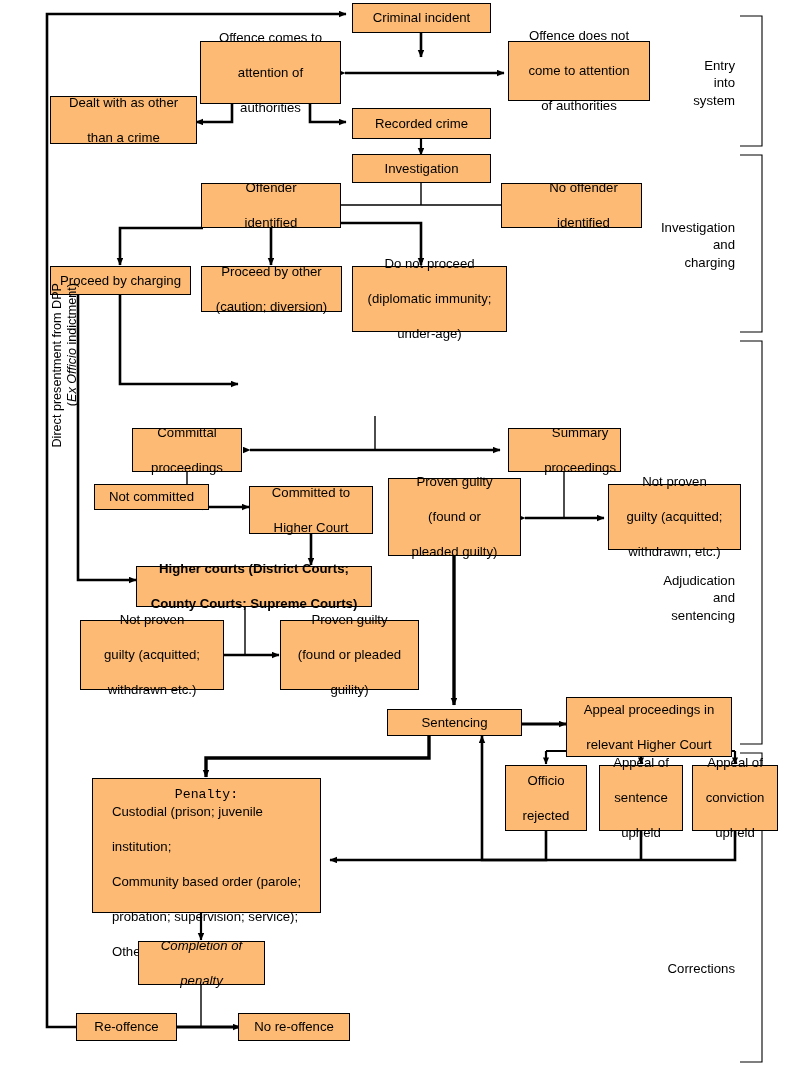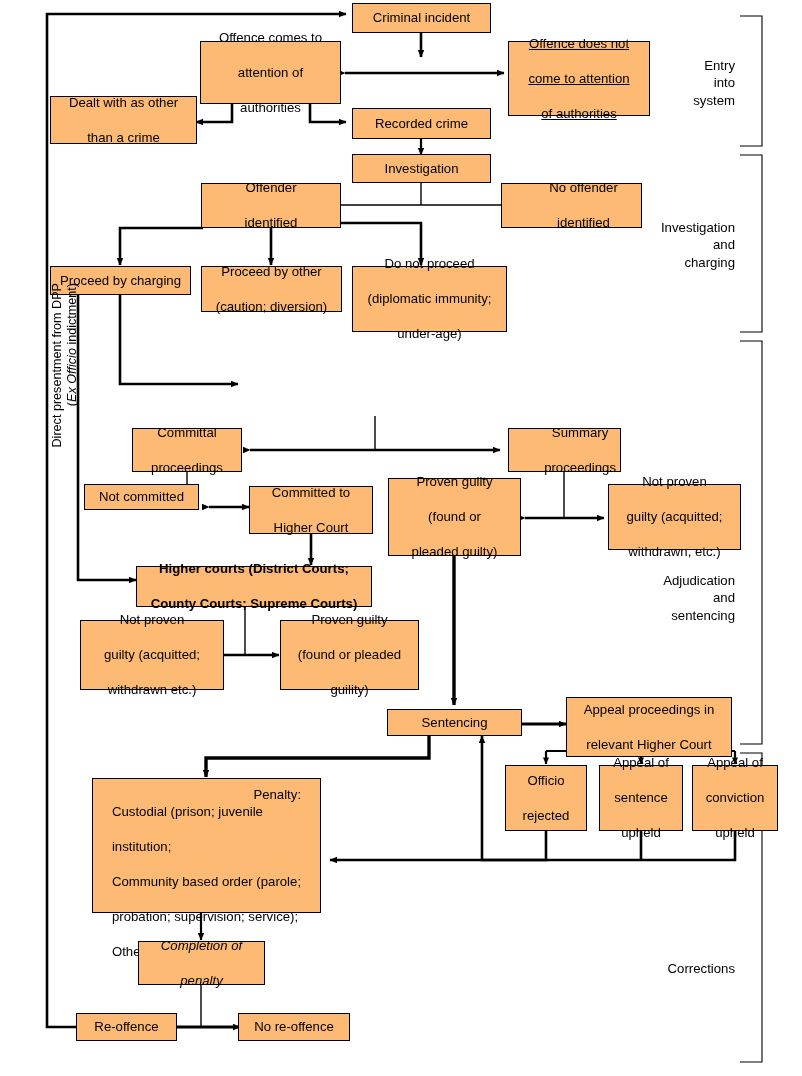--- a/index.html
+++ b/index.html
@@ -7,21 +7,21 @@
        font-family:"Liberation Sans","DejaVu Sans",sans-serif;
        color:#000;-webkit-font-smoothing:antialiased;}
   #stage{position:absolute;left:0;top:0;width:802px;height:1076px;overflow:hidden;}
   #wires{position:absolute;left:0;top:0;width:802px;height:1076px;}
   .node{position:absolute;box-sizing:border-box;border:1px solid #000;background:#fdba74;
         display:flex;align-items:center;justify-content:center;text-align:center;
         font-size:13.2px;line-height:1.32;padding:2px 4px;z-index:3;}
   .node span{display:block;}
   .seclabel{position:absolute;z-index:3;font-size:13.2px;line-height:1.32;text-align:right;}
   .penalty{display:block;text-align:left;padding:5px 7px;}
-  .penalty .ptitle{display:block;text-align:right;}
+  .penalty .ptitle{display:block;text-align:center;font-family:Liberation Mono, monospace;}
   .vlabel{position:absolute;z-index:4;font-size:12.6px;line-height:1.28;
           writing-mode:vertical-rl;transform:rotate(180deg);text-align:left;white-space:nowrap;}
   .vlabel i{font-style:italic;}
 </style>
 </head>
 <body>
 
 <div id="stage">
 
   <svg id="wires" viewBox="0 0 802 1076" width="802" height="1076" xmlns="http://www.w3.org/2000/svg">
@@ -112,21 +112,21 @@
   </div>
 
   <div class="node" style="left:200px;top:41px;width:141px;height:63px;">
     <span>
       <span>Offence comes to</span><br>
       <span>attention of</span><br>
       <span>authorities</span>
     </span>
   </div>
 
-  <div class="node" style="left:508px;top:41px;width:142px;height:75px;text-decoration:underline;">
+  <div class="node" style="left:508px;top:41px;width:142px;height:60px;">
     <span>
       <span>Offence does not</span><br>
       <span>come to attention</span><br>
       <span>of authorities</span>
     </span>
   </div>
 
   <div class="node" style="left:50px;top:96px;width:147px;height:48px;">
     <span>
       <span>Dealt with as other</span><br>
@@ -183,21 +183,21 @@
     </span>
   </div>
 
   <div class="node" style="left:508px;top:428px;width:113px;height:44px;justify-content:flex-end;">
     <span>
       <span>Summary</span><br>
       <span>proceedings</span>
     </span>
   </div>
 
-  <div class="node" style="left:84px;top:484px;width:115px;height:26px;">
+  <div class="node" style="left:94px;top:484px;width:115px;height:26px;">
     <span>Not committed</span>
   </div>
 
   <div class="node" style="left:249px;top:486px;width:124px;height:48px;">
     <span>
       <span>Committed to</span><br>
       <span>Higher Court</span>
     </span>
   </div>
 

